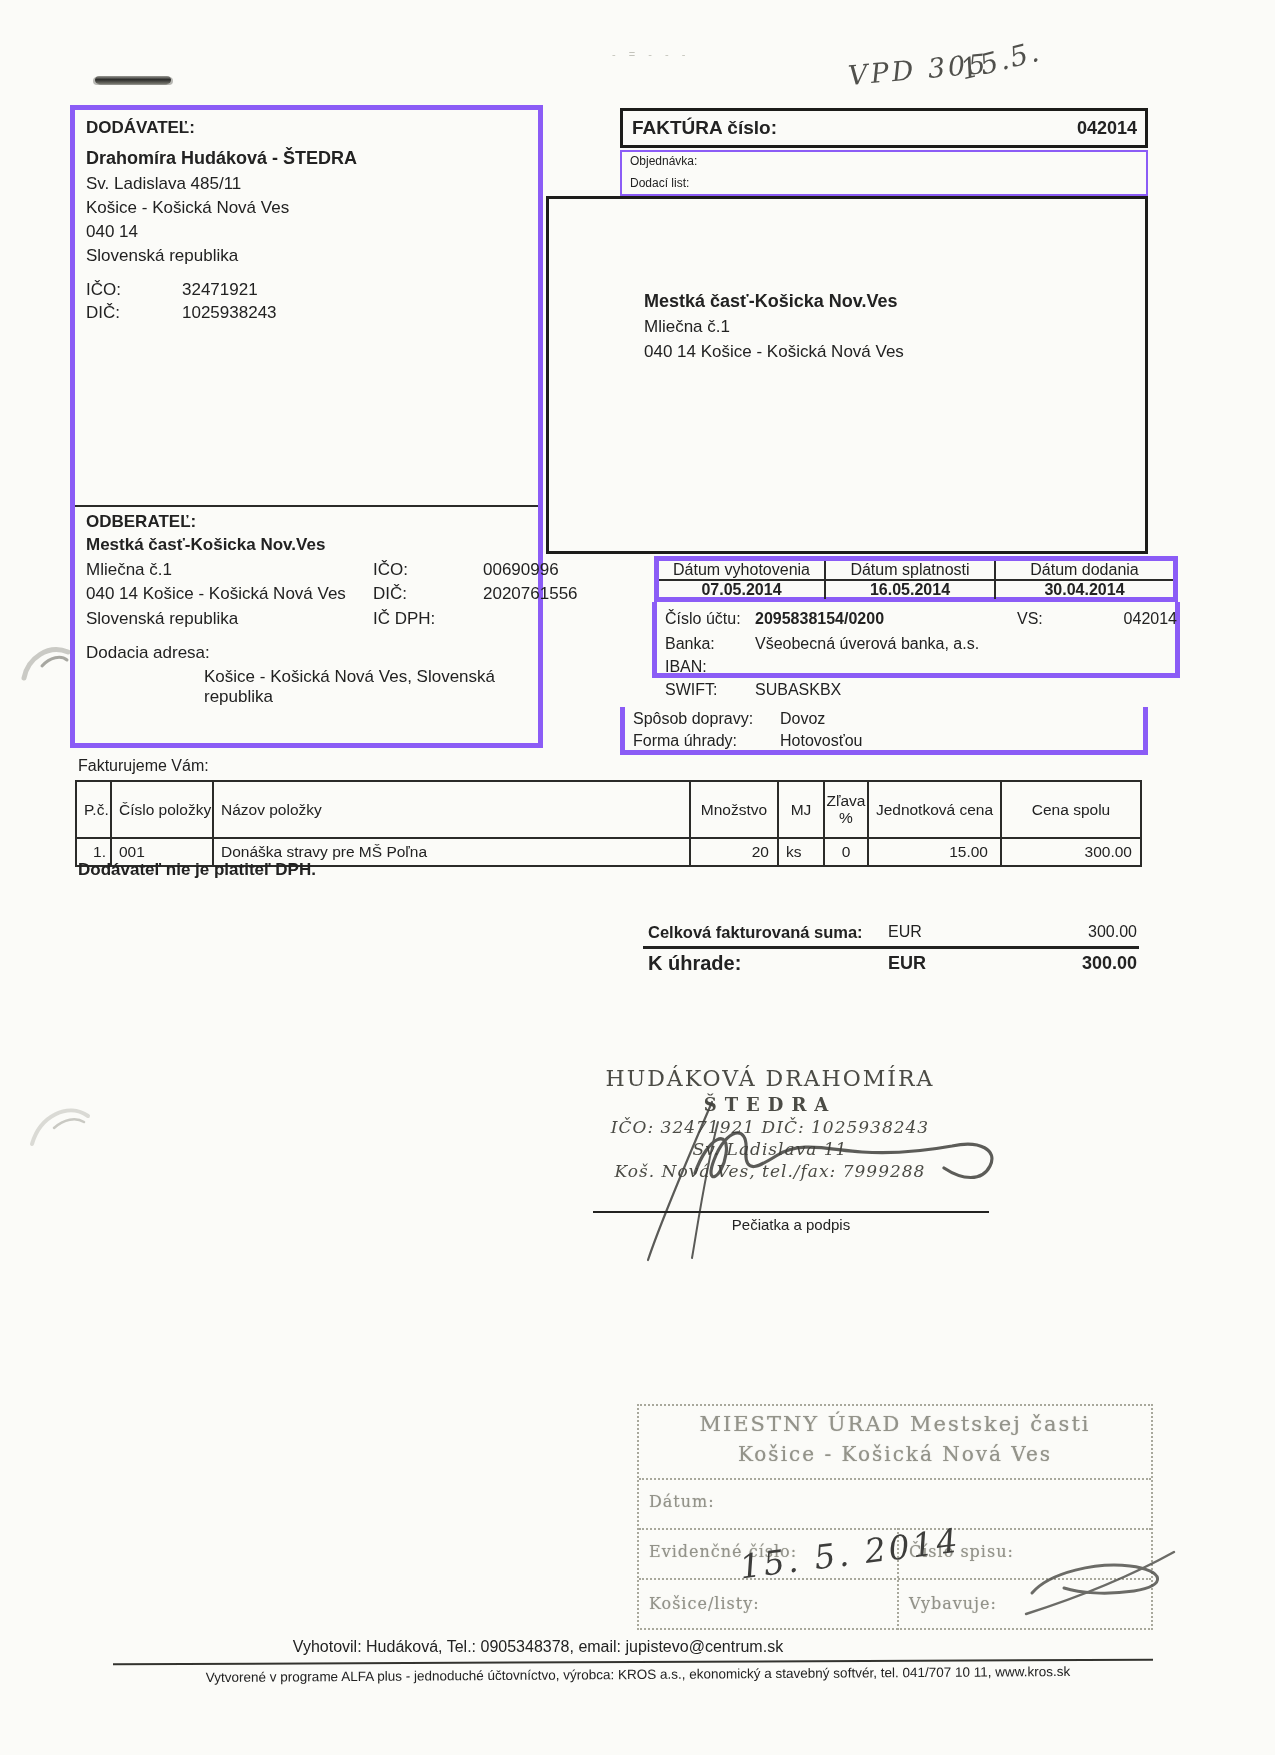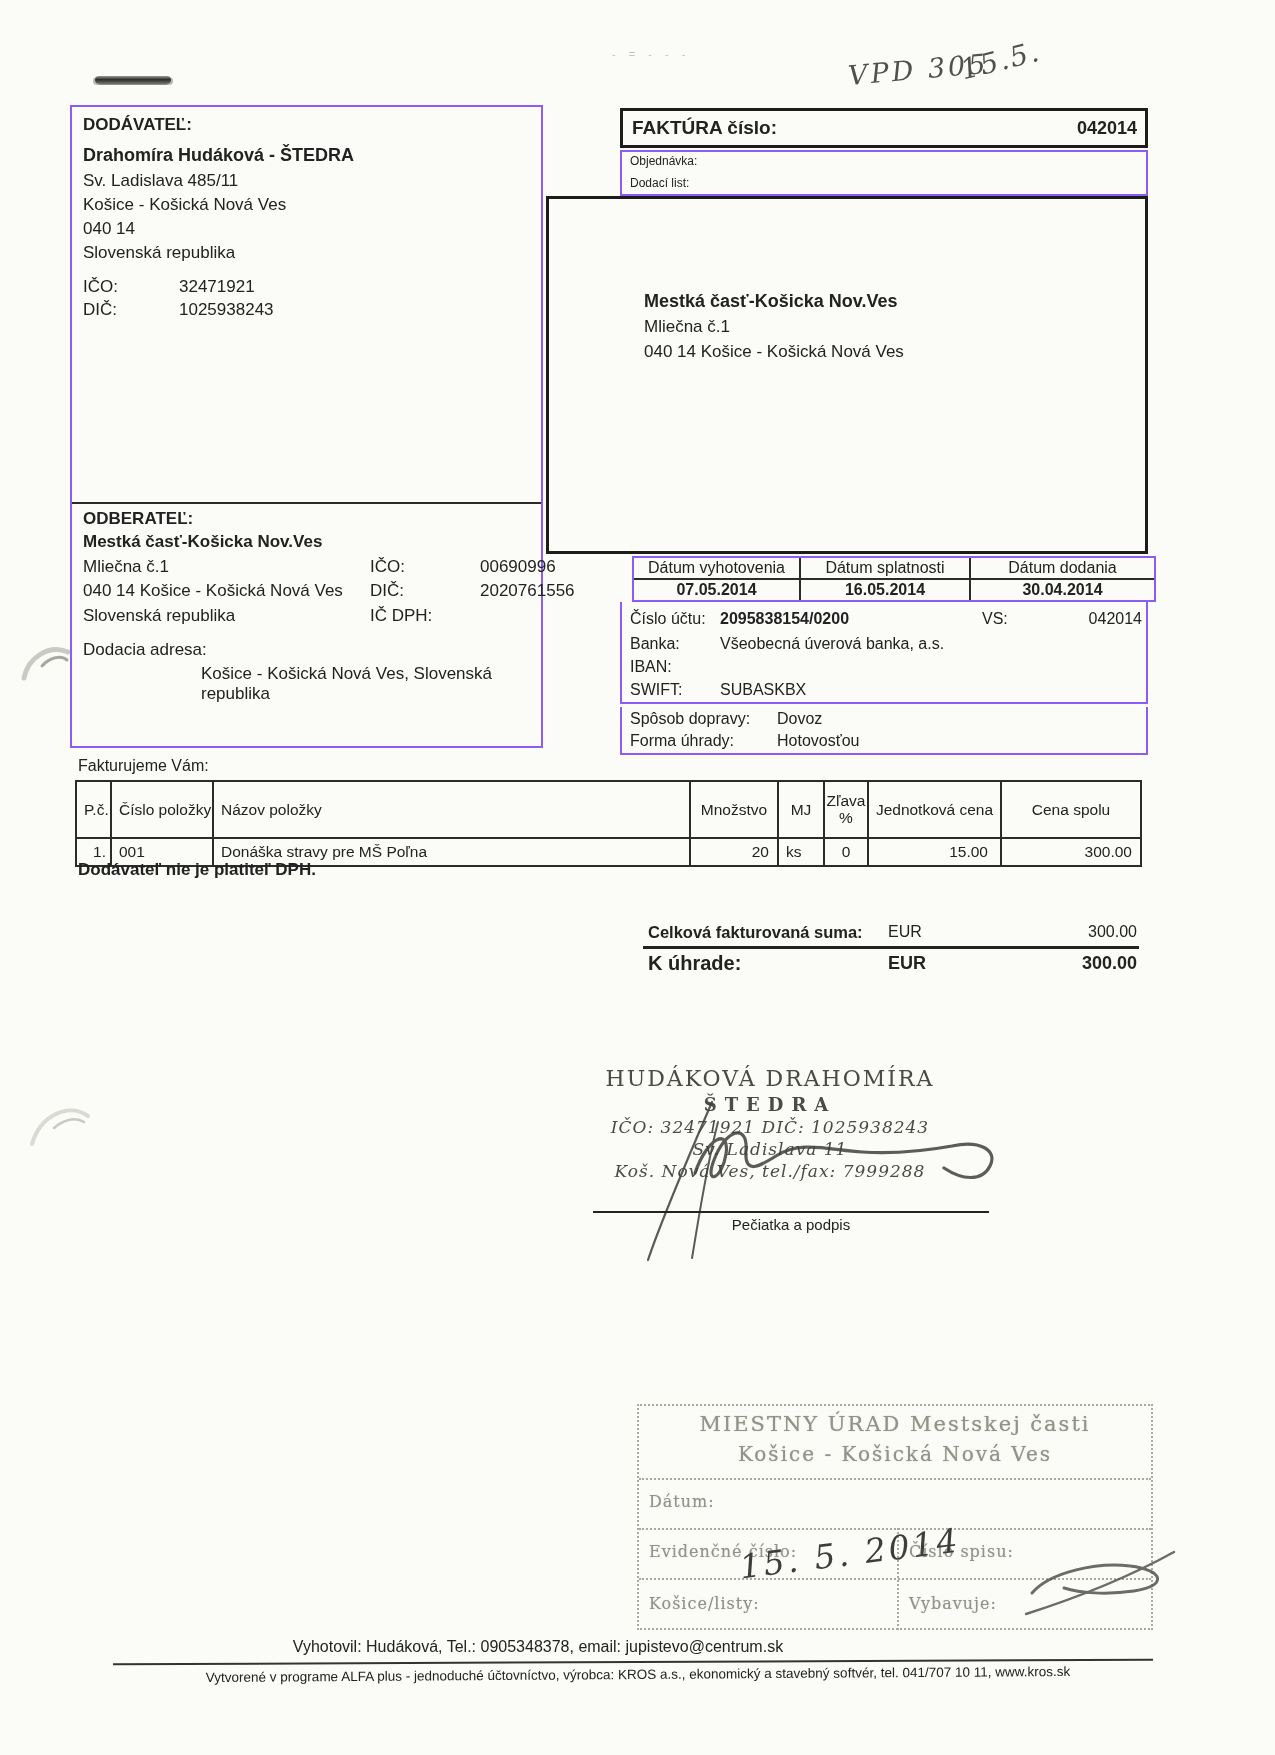--- a/index.html
+++ b/index.html
@@ -6,21 +6,21 @@
   html,body { width:1275px; height:1755px; }
   body {
     background:#fbfbf8;
     font-family:"Liberation Sans", sans-serif;
     color:#222;
     position:relative;
     overflow:hidden;
   }
   .abs { position:absolute; }
   .b { font-weight:bold; }
-  .box { border:2px solid #8b5cf6; background:transparent; }
+  .box { border:5px solid #8b5cf6; background:transparent; }
   .thick { border-width:3px; border-color:#1c1c1a; }
 
   
   .clip-bar {
     left:95px; top:76px; width:76px; height:8px;
     background:linear-gradient(180deg,#9a9a94 0%, #2c2c2a 45%, #77776f 100%);
     border-radius:4px;
     box-shadow:-2px 1px 0 rgba(60,60,55,.35), 2px 1px 0 rgba(60,60,55,.35);
   }
   .specks { left:612px; top:48px; font-size:11px; letter-spacing:5px; color:#c3c3bb; }
@@ -46,28 +46,28 @@
   .fakt-num { font-size:18px; }
 
   .order-box { left:620px; top:150px; width:528px; height:46px; border-width:2px; }
   .order-line { left:8px; font-size:12px; }
 
   .window-box { left:546px; top:196px; width:602px; height:358px; }
   .win-name { left:95px; top:92px; font-size:18px; }
   .win-line { left:95px; font-size:17px; }
 
   
-  .dates-box { left:632px; top:556px; width:524px; height:46px; display:flex; flex-direction:column; }
+  .dates-box { left:654px; top:556px; width:524px; height:46px; display:flex; flex-direction:column; }
   .dates-row { display:flex; flex:1; }
   .dates-cell { border-right:2px solid #2b2b29; display:flex; align-items:center; justify-content:center; font-size:16px; }
   .dates-cell:last-child { border-right:none; }
   .dc1 { width:167px; } .dc2 { width:170px; } .dc3 { flex:1; }
   .dates-hrow { border-bottom:2px solid #2b2b29; }
 
-  .bank-box { left:620px; top:602px; width:528px; height:102px; border-top:none; }
+  .bank-box { left:652px; top:602px; width:528px; height:76px; border-top:none; }
   .bank-row { left:8px; font-size:16px; }
   .tr-box { left:620px; top:707px; width:528px; height:48px; border-top:none; }
 
   
   .fakturujeme { left:78px; top:757px; font-size:16px; }
   table.items { position:absolute; left:75px; top:780px; border-collapse:collapse; table-layout:fixed; }
   table.items th, table.items td { border:2px solid #2b2b29; font-weight:normal; font-size:15.5px; color:#222; }
   table.items th { height:57px; vertical-align:middle; }
   table.items td { height:28px; vertical-align:middle; }
   .al { text-align:left; padding-left:7px; }

